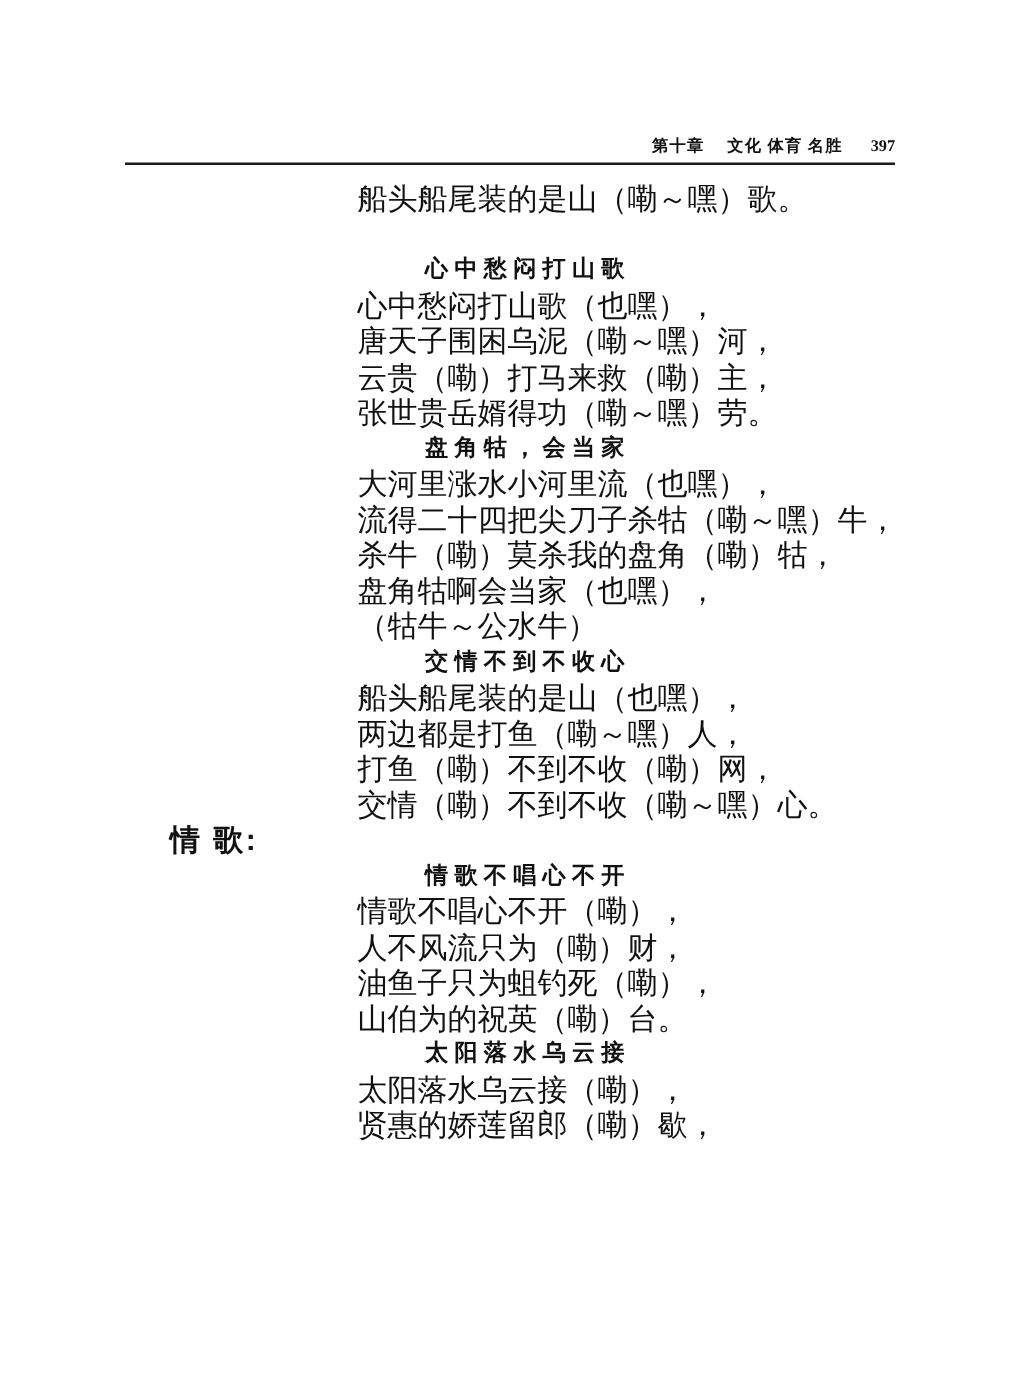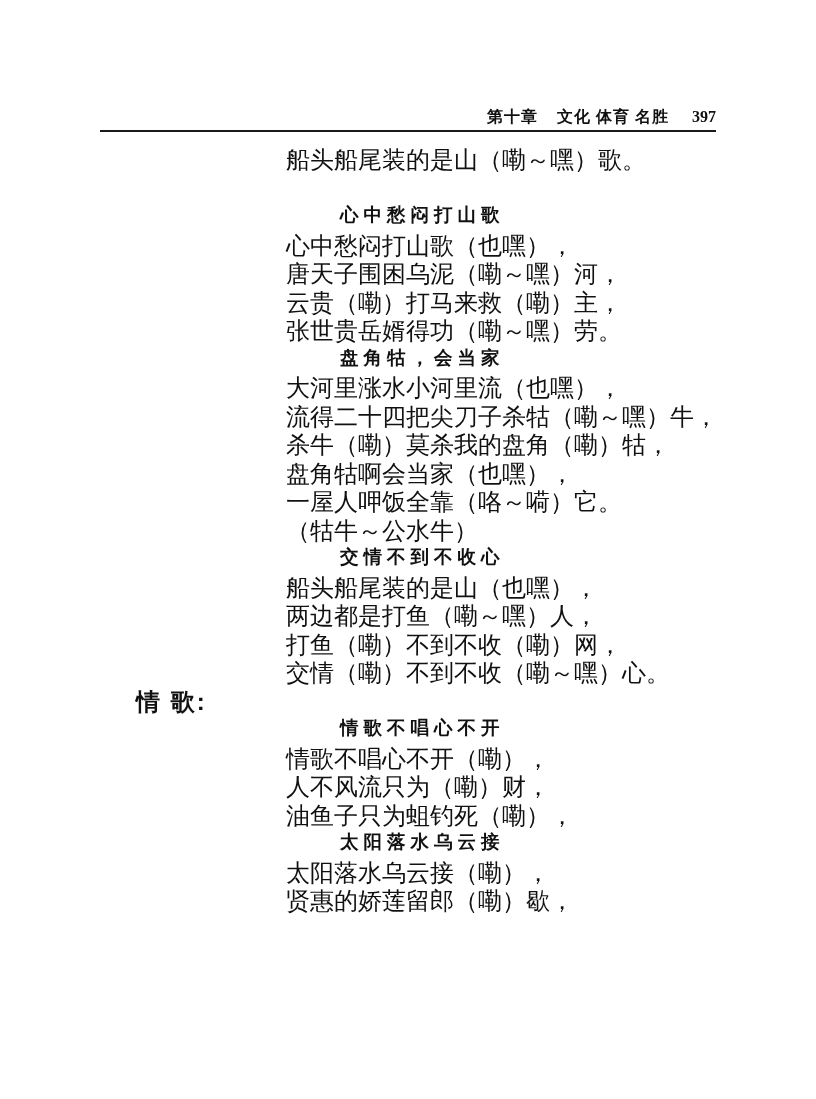--- a/index.html
+++ b/index.html
@@ -17,21 +17,21 @@
     color: #111111;
   }
   .content {
     position: absolute;
     left: 100px;
     top: 106px;
     width: 616px;
   }
   .running-header {
     text-align: right;
-    font-size: 16px;
+    font-size: 13px;
     font-weight: bold;
     line-height: 22px;
     padding-bottom: 2px;
     border-bottom: 2px solid #1a1a1a;
     letter-spacing: 1px;
     white-space: nowrap;
   }
   .running-header .section-label { margin-left: 14px; }
   .running-header .page-number   { margin-left: 18px; letter-spacing: 0; }
   .lines {
@@ -79,31 +79,31 @@
         <div class="line title">心中愁闷打山歌</div>
         <div class="line lyric">心中愁闷打山歌（也嘿），</div>
         <div class="line lyric">唐天子围困乌泥（嘞～嘿）河，</div>
         <div class="line lyric">云贵（嘞）打马来救（嘞）主，</div>
         <div class="line lyric">张世贵岳婿得功（嘞～嘿）劳。</div>
         <div class="line title">盘角牯，会当家</div>
         <div class="line lyric">大河里涨水小河里流（也嘿），</div>
         <div class="line lyric">流得二十四把尖刀子杀牯（嘞～嘿）牛，</div>
         <div class="line lyric">杀牛（嘞）莫杀我的盘角（嘞）牯，</div>
         <div class="line lyric">盘角牯啊会当家（也嘿），</div>
-        <div class="line lyric">一屋人呷饭全靠（咯～嗬）它。</div>
         <div class="line note">（牯牛～公水牛）</div>
         <div class="line title">交情不到不收心</div>
         <div class="line lyric">船头船尾装的是山（也嘿），</div>
         <div class="line lyric">两边都是打鱼（嘞～嘿）人，</div>
         <div class="line lyric">打鱼（嘞）不到不收（嘞）网，</div>
         <div class="line lyric">交情（嘞）不到不收（嘞～嘿）心。</div>
         <div class="line label">情 歌:</div>
         <div class="line title">情歌不唱心不开</div>
         <div class="line lyric">情歌不唱心不开（嘞），</div>
         <div class="line lyric">人不风流只为（嘞）财，</div>
         <div class="line lyric">油鱼子只为蛆钓死（嘞），</div>
+        <div class="line lyric">山伯为的祝英（嘞）台。</div>
         <div class="line title">太阳落水乌云接</div>
         <div class="line lyric">太阳落水乌云接（嘞），</div>
         <div class="line lyric">贤惠的娇莲留郎（嘞）歇，</div>
       </div>
 
   </div>
 </div>
 
 </body></html>

